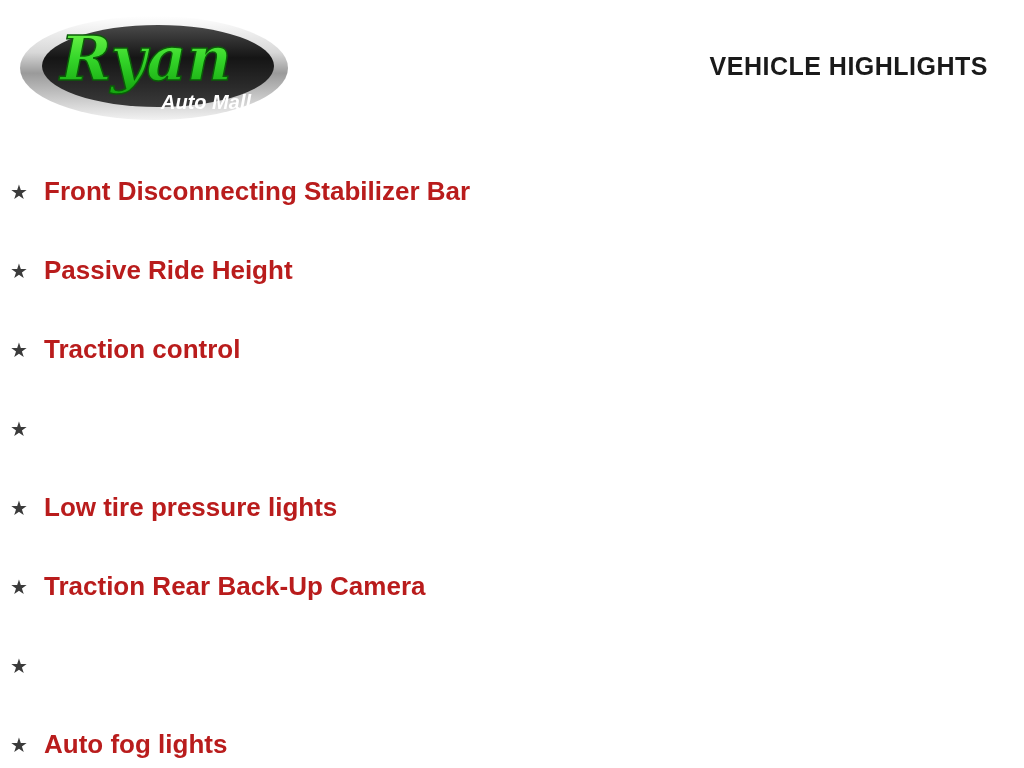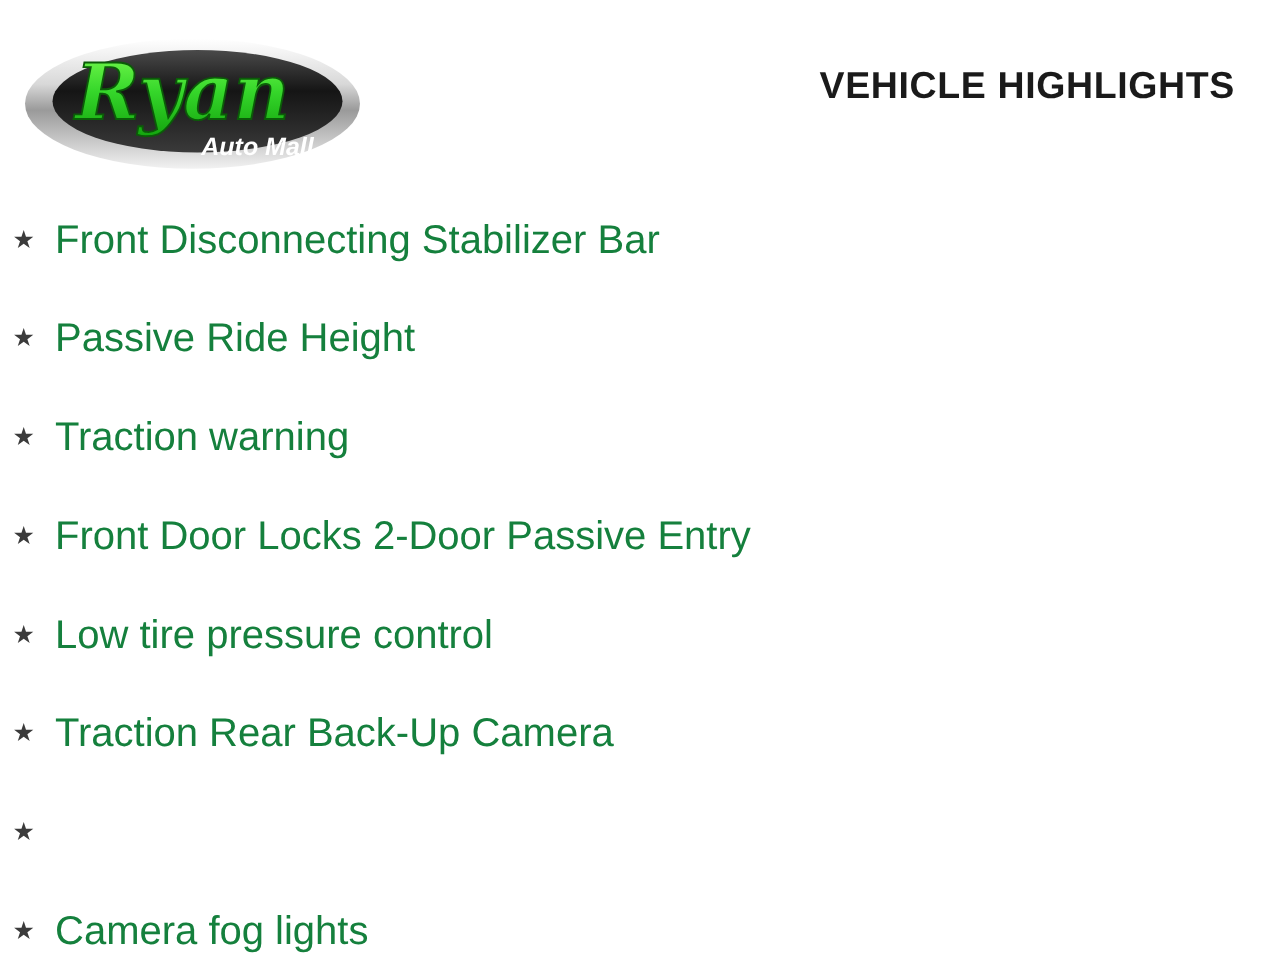--- a/index.html
+++ b/index.html
@@ -18,31 +18,31 @@
 
   
   .header {
     position: relative;
     height: 130px;
   }
 
   .logo {
     position: absolute;
     left: 18px;
-    top: 23px;
+    top: 8px;
     width: 272px;
     height: 118px;
   }
   .logo svg { display: block; }
 
   .header-title {
     position: absolute;
     right: 36px;
     top: 52px;
-    font-size: 30px;
+    font-size: 25px;
     font-weight: bold;
     letter-spacing: 0.5px;
     color: #1a1a1a;
     font-family: "Liberation Sans", sans-serif;
     white-space: nowrap;
   }
 
   
   .highlights {
     list-style: none;
@@ -57,25 +57,26 @@
   }
   .bullet-star {
     width: 26px;
     flex: 0 0 26px;
     font-size: 20px;
     line-height: 1;
     color: #3b3b3b;
     text-align: left;
   }
   .highlight-text {
-    font-size: 32px;
-    color: #15803d;
+    font-size: 26px;
+    color: #b91c1c;
     font-family: "Liberation Sans", sans-serif;
     line-height: 1.1;
     padding-left: 8px;
+    font-weight: bold;
   }
 </style>
 </head>
 <body>
 
 <div class="header">
 
   <div class="logo">
     <svg width="272" height="118" viewBox="0 0 272 118" xmlns="http://www.w3.org/2000/svg">
       <defs>
@@ -114,34 +115,33 @@
   <li class="highlight-item">
     <span class="bullet-star">★</span>
     <span class="highlight-text">Front Disconnecting Stabilizer Bar</span>
   </li>
   <li class="highlight-item">
     <span class="bullet-star">★</span>
     <span class="highlight-text">Passive Ride Height</span>
   </li>
   <li class="highlight-item">
     <span class="bullet-star">★</span>
-    <span class="highlight-text">Traction warning</span>
+    <span class="highlight-text">Traction control</span>
   </li>
   <li class="highlight-item">
     <span class="bullet-star">★</span>
-    <span class="highlight-text">Front Door Locks 2-Door Passive Entry</span>
   </li>
   <li class="highlight-item">
     <span class="bullet-star">★</span>
-    <span class="highlight-text">Low tire pressure control</span>
+    <span class="highlight-text">Low tire pressure lights</span>
   </li>
   <li class="highlight-item">
     <span class="bullet-star">★</span>
     <span class="highlight-text">Traction Rear Back-Up Camera</span>
   </li>
   <li class="highlight-item">
     <span class="bullet-star">★</span>
   </li>
   <li class="highlight-item">
     <span class="bullet-star">★</span>
-    <span class="highlight-text">Camera fog lights</span>
+    <span class="highlight-text">Auto fog lights</span>
   </li>
 </ul>
 
 </body></html>

